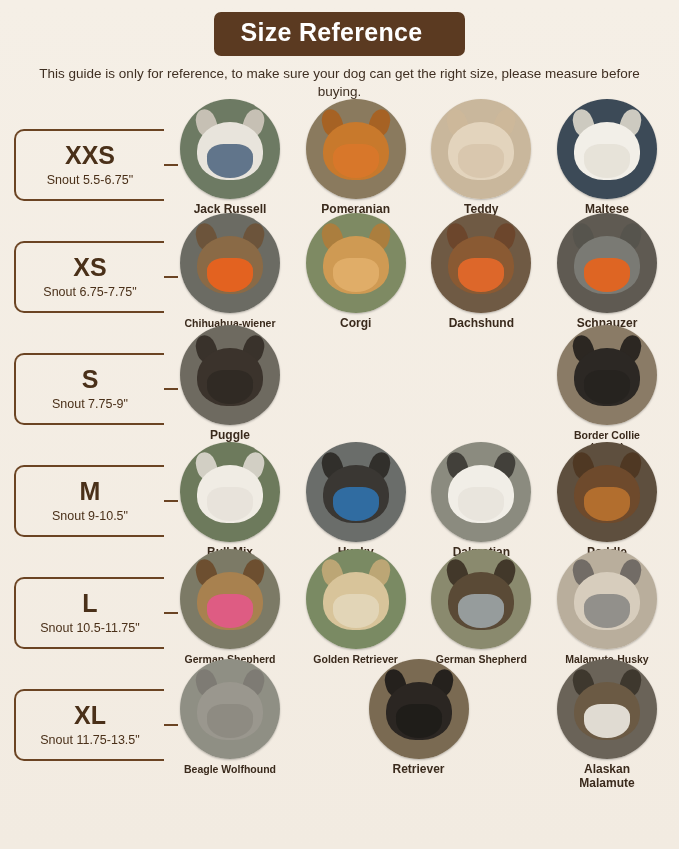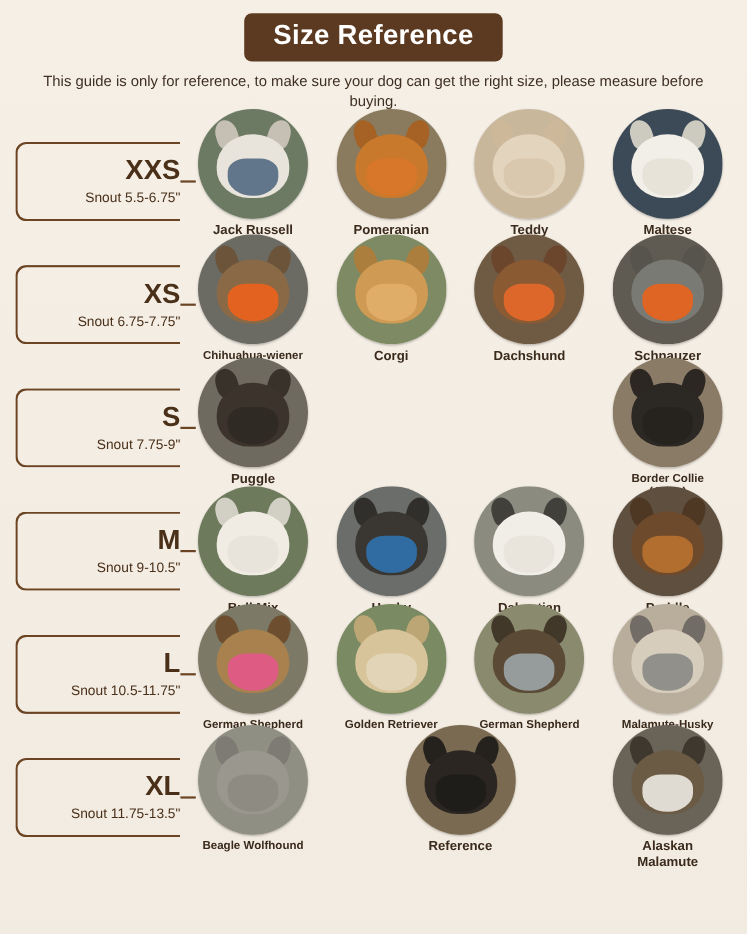--- a/index.html
+++ b/index.html
@@ -28,21 +28,21 @@
     display: flex;
     justify-content: center;
     padding-top: 12px;
   }
   .title-badge {
     background: #5b3a21;
     color: #ffffff;
     font-size: 25px;
     font-weight: bold;
     letter-spacing: 0.3px;
-    padding: 7px 26px 9px 26px;
+    padding: 7px 42px 9px 26px;
     border-radius: 7px;
     line-height: 1.1;
   }
   .subtitle {
     text-align: center;
     font-size: 13.5px;
     color: #3f2f22;
     line-height: 1.35;
     margin: 9px auto 0 auto;
     max-width: 625px;
@@ -62,21 +62,21 @@
     position: relative;
     width: 150px;
     flex: 0 0 150px;
     height: 72px;
     box-sizing: border-box;
     border: 2px solid #6b4423;
     border-right: none;
     border-radius: 10px 0 0 10px;
     display: flex;
     flex-direction: column;
-    align-items: flex-end;
+    align-items: center;
     justify-content: center;
     background: transparent;
   }
   
   .size-cell::after {
     content: "";
     position: absolute;
     right: -14px;
     top: 50%;
     width: 14px;
@@ -411,21 +411,21 @@
             <div class="caption small">Beagle Wolfhound</div>
           </div>
           <div class="card">
             <div class="photo">
               <div class="bg" style="background: rgb(122, 106, 82);"></div>
               <div class="ear-l" style="background: rgb(28, 26, 23);"></div>
               <div class="ear-r" style="background: rgb(28, 26, 23);"></div>
               <div class="dog" style="background: rgb(43, 38, 34);"></div>
               <div class="muzzle" style="background: rgb(31, 28, 25);"></div>
             </div>
-            <div class="caption">Reference</div>
+            <div class="caption">Retriever</div>
           </div>
           <div class="card">
             <div class="photo">
               <div class="bg" style="background: rgb(106, 99, 88);"></div>
               <div class="ear-l" style="background: rgb(58, 51, 42);"></div>
               <div class="ear-r" style="background: rgb(58, 51, 42);"></div>
               <div class="dog" style="background: rgb(107, 90, 68);"></div>
               <div class="muzzle" style="background: rgb(231, 227, 218);"></div>
             </div>
             <div class="caption">Alaskan<br>Malamute</div>

